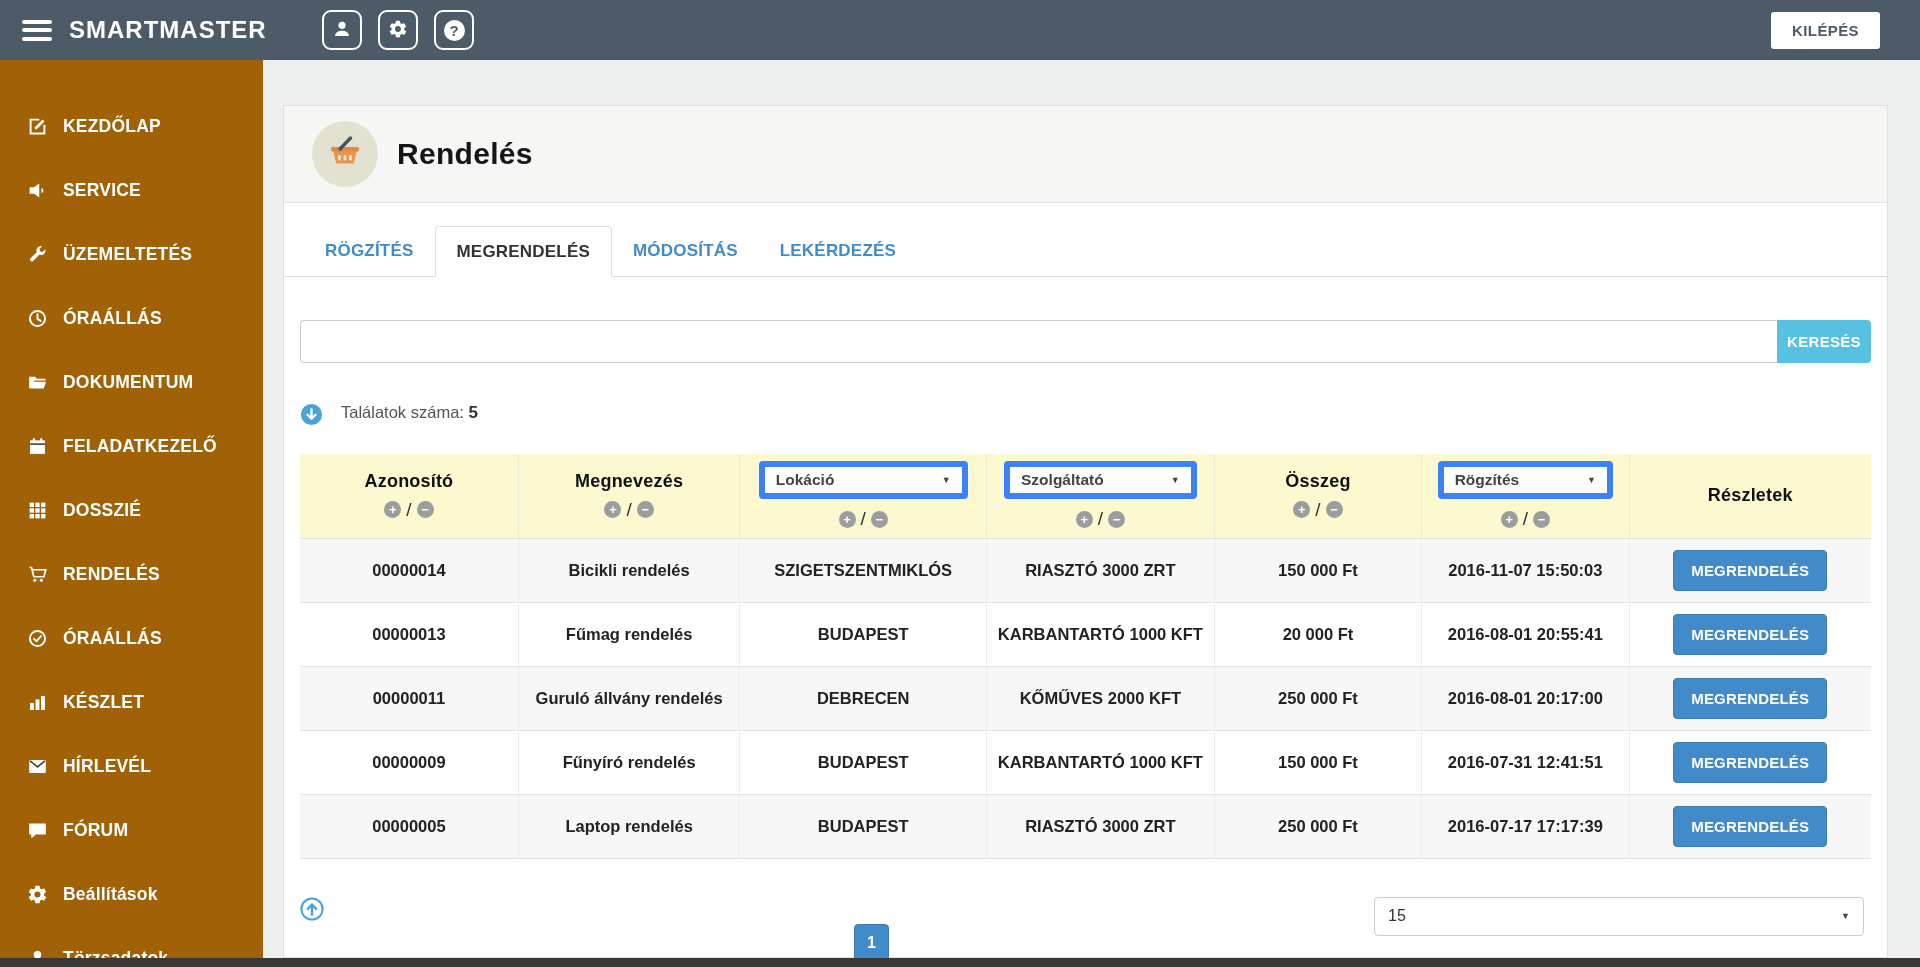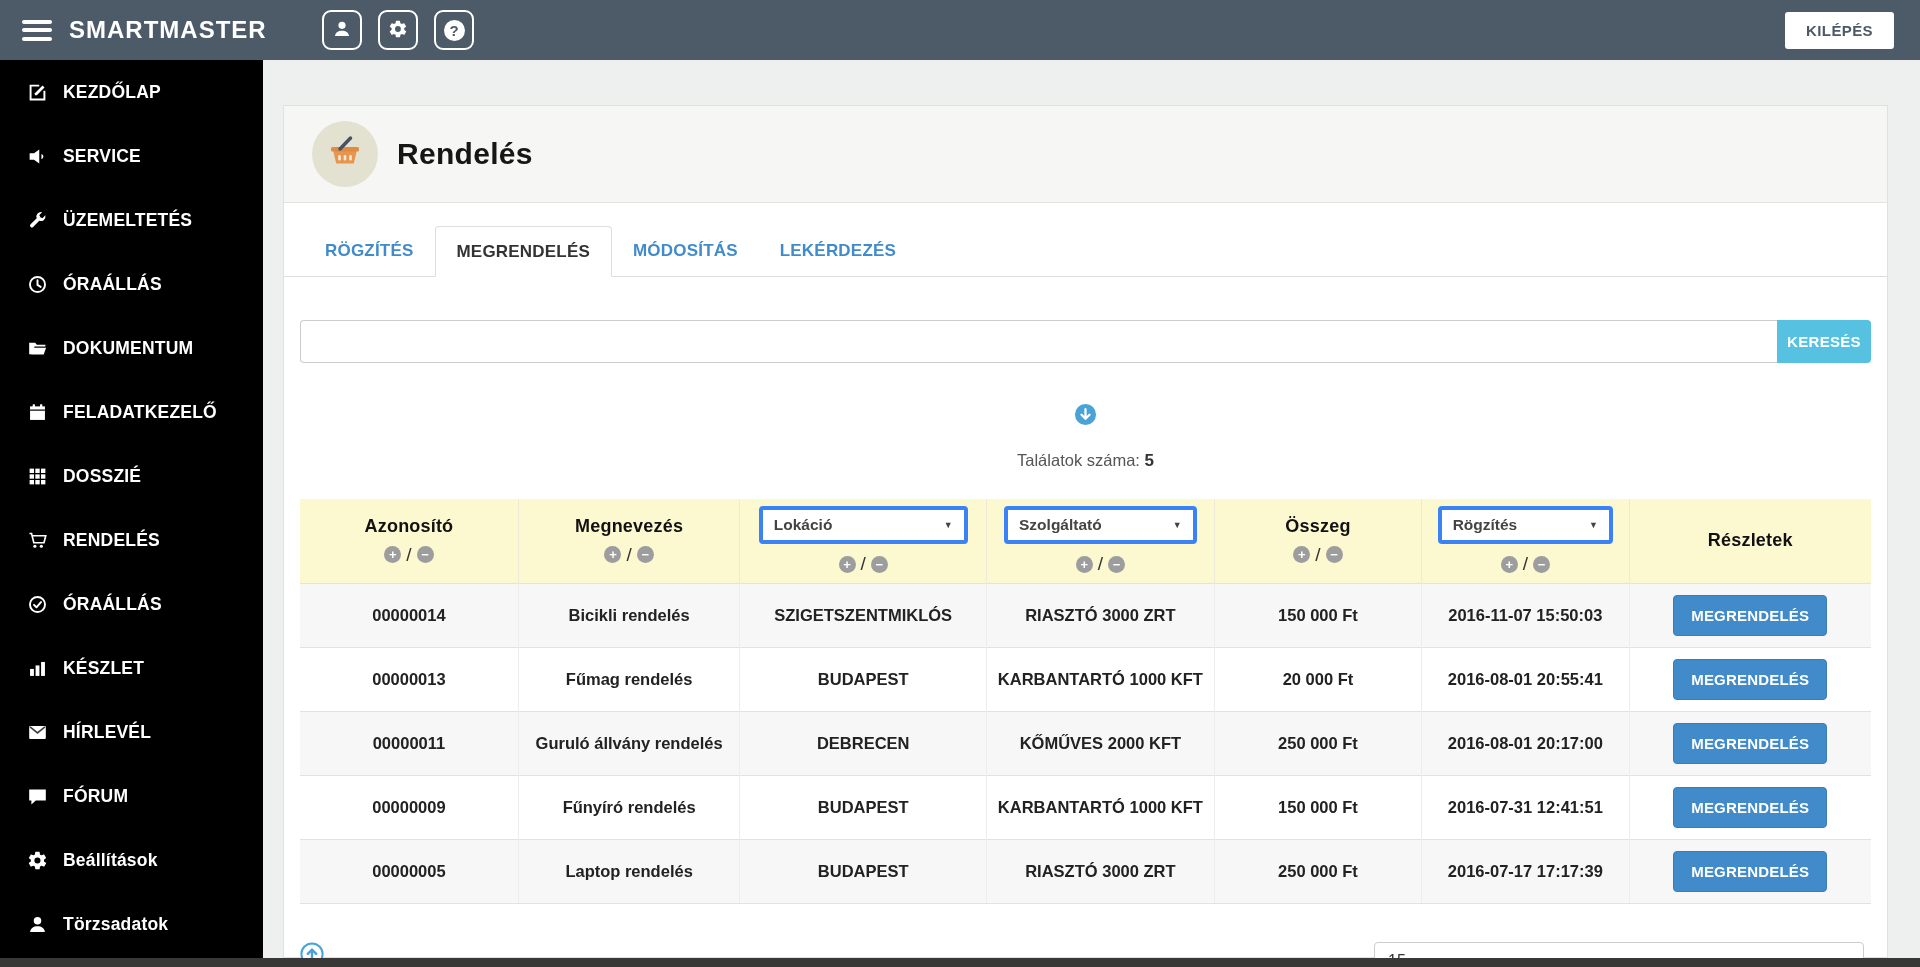--- a/index.html
+++ b/index.html
@@ -8,60 +8,60 @@
 
   
   .topbar { height:60px; background:#4d5a68; display:flex; align-items:center; padding-left:22px; position:relative; z-index:5; }
   .hamburger { width:30px; display:flex; flex-direction:column; gap:4.5px; cursor:pointer; }
   .hamburger span { height:4px; background:#fff; border-radius:2px; }
   .brand { color:#fff; font-size:24px; font-weight:700; letter-spacing:1px; margin-left:17px; }
   .topbar-icons { position:absolute; left:322px; display:flex; gap:16px; }
   .tb-btn { width:40px; height:40px; border:2px solid #fff; border-radius:9px; background:transparent; display:flex; align-items:center; justify-content:center; cursor:pointer; }
   .tb-btn svg { width:20px; height:20px; fill:#fff; }
   .help-circle { width:21px; height:21px; border-radius:50%; background:#fff; color:#4d5a68; font-weight:700; font-size:15px; display:flex; align-items:center; justify-content:center; }
-  .logout { position:absolute; right:26px; background:#fff; border:none; border-radius:3px; padding:10px 21px; color:#4e5a68; font-weight:700; font-size:15px; letter-spacing:.4px; cursor:pointer; }
+  .logout { position:absolute; right:40px; background:#fff; border:none; border-radius:3px; padding:10px 21px; color:#4e5a68; font-weight:700; font-size:15px; letter-spacing:.4px; cursor:pointer; }
 
   
   .under { display:flex; height:907px; }
 
   
-  .sidebar { width:263px; flex-shrink:0; background:#000000; overflow:hidden; }
+  .sidebar { width:263px; flex-shrink:0; background:#a16207; padding-top:34px; overflow:hidden; }
   .side-item { display:flex; align-items:center; height:64px; padding-left:27px; gap:15px; color:#fff; cursor:pointer; text-decoration:none; }
   .side-item .sicon { width:21px; height:21px; display:flex; align-items:center; justify-content:center; flex-shrink:0; }
   .side-item svg { width:21px; height:21px; fill:#fff; }
   .slabel { font-weight:700; font-size:17.5px; letter-spacing:.2px; white-space:nowrap; }
 
   
   .main { flex:1; position:relative; }
   .panel { margin:45px 32px 0 20px; height:853px; background:#fff; border:1px solid #e0e0e0; }
   .panel-header { height:97px; background:#f6f6f4; border-bottom:1px solid #e3e3e3; display:flex; align-items:center; padding-left:28px; }
   .page-icon { width:66px; height:66px; border-radius:50%; background:#e3e2d0; display:flex; align-items:center; justify-content:center; }
   .page-title { font-size:30px; font-weight:700; color:#161616; margin-left:19px; letter-spacing:.3px; }
 
   .tabs { margin-top:23px; padding-left:20px; border-bottom:1px solid #ddd; display:flex; }
   .tab { padding:15px 21px 14px; font-weight:700; font-size:17px; color:#428bca; cursor:pointer; margin-bottom:-1px; letter-spacing:.2px; }
   .tab.active { background:#fff; border:1px solid #ddd; border-bottom-color:#fff; border-radius:4px 4px 0 0; color:#333; }
 
   .search-row { display:flex; margin:43px 16px 0; }
   .search-input { flex:1; height:43px; border:1px solid #ccc; border-right:none; border-radius:4px 0 0 4px; font-size:16px; padding:0 12px; outline:none; font-family:inherit; }
   .search-btn { width:94px; height:43px; background:#57c1e1; color:#fff; border:none; border-radius:0 4px 4px 0; font-weight:700; font-size:15px; letter-spacing:.3px; cursor:pointer; font-family:inherit; }
 
-  .results-row { display:flex; align-items:center; gap:25px; margin:40px 16px 0;flex-direction:column; }
+  .results-row { display:flex; gap:18px; margin:40px 16px 0; }
   .results-text { font-size:16.5px; color:#555; }
   .results-text b { color:#333; font-size:17px; }
 
   .tablewrap { margin:28px 16px 0; }
   table { width:100%; border-collapse:collapse; table-layout:fixed; }
   thead th { background:#fcf8d0; height:84px; vertical-align:middle; border-left:1px solid #ecead8; font-weight:400; }
   thead th:first-child { border-left:none; }
   .hlabel { font-size:18px; font-weight:700; color:#111; letter-spacing:.2px; }
   .sortrow { margin-top:7px; display:flex; align-items:center; justify-content:center; gap:5px; }
   .sc { width:17px; height:17px; border-radius:50%; background:#9d9d9d; color:#fff; font-size:13px; font-weight:700; display:inline-flex; align-items:center; justify-content:center; line-height:1; cursor:pointer; }
   .slash { color:#333; font-size:19px; }
-  .hselect { width:85%; margin:0 auto; height:38px; background:#fff; border:4px solid #3b82f6; border-radius:4px; display:flex; align-items:center; justify-content:space-between; padding:0 11px; font-size:15.5px; font-weight:700; color:#444; cursor:pointer; }
+  .hselect { width:85%; margin:0 auto; height:38px; background:#fff; border:6px solid #3b82f6; border-radius:4px; display:flex; align-items:center; justify-content:space-between; padding:0 11px; font-size:15.5px; font-weight:700; color:#444; cursor:pointer; }
   .hselect + .sortrow { margin-top:9px; }
   .caret { font-size:9px; color:#444; }
 
   tbody td { height:64px; text-align:center; font-size:16.5px; font-weight:700; color:#222; border-top:1px solid #e2e2e2; border-left:1px solid #ededed; vertical-align:middle; }
   tbody td:first-child { border-left:none; }
   tbody tr:nth-child(odd) { background:#f7f7f7; }
   tbody tr:nth-child(even) { background:#fff; }
   tbody tr:last-child td { border-bottom:1px solid #e2e2e2; }
   .row-btn { background:#428bca; border:1px solid #3b7cb4; color:#fff; font-weight:700; font-size:15px; padding:11px 17px; border-radius:4px; letter-spacing:.2px; cursor:pointer; font-family:inherit; }
 

